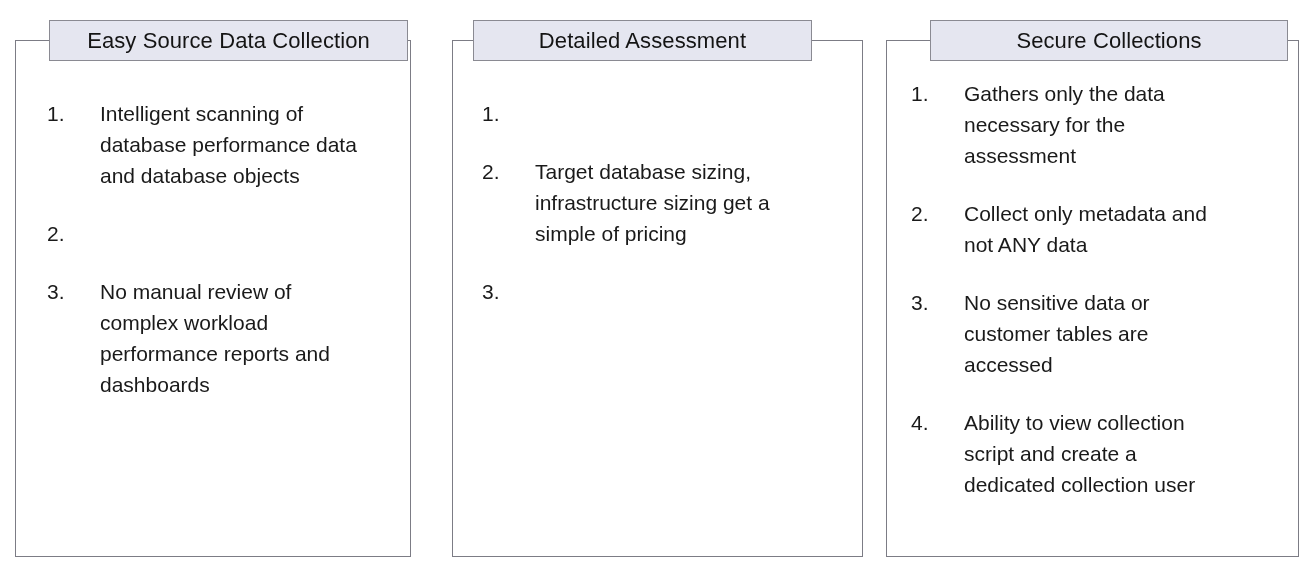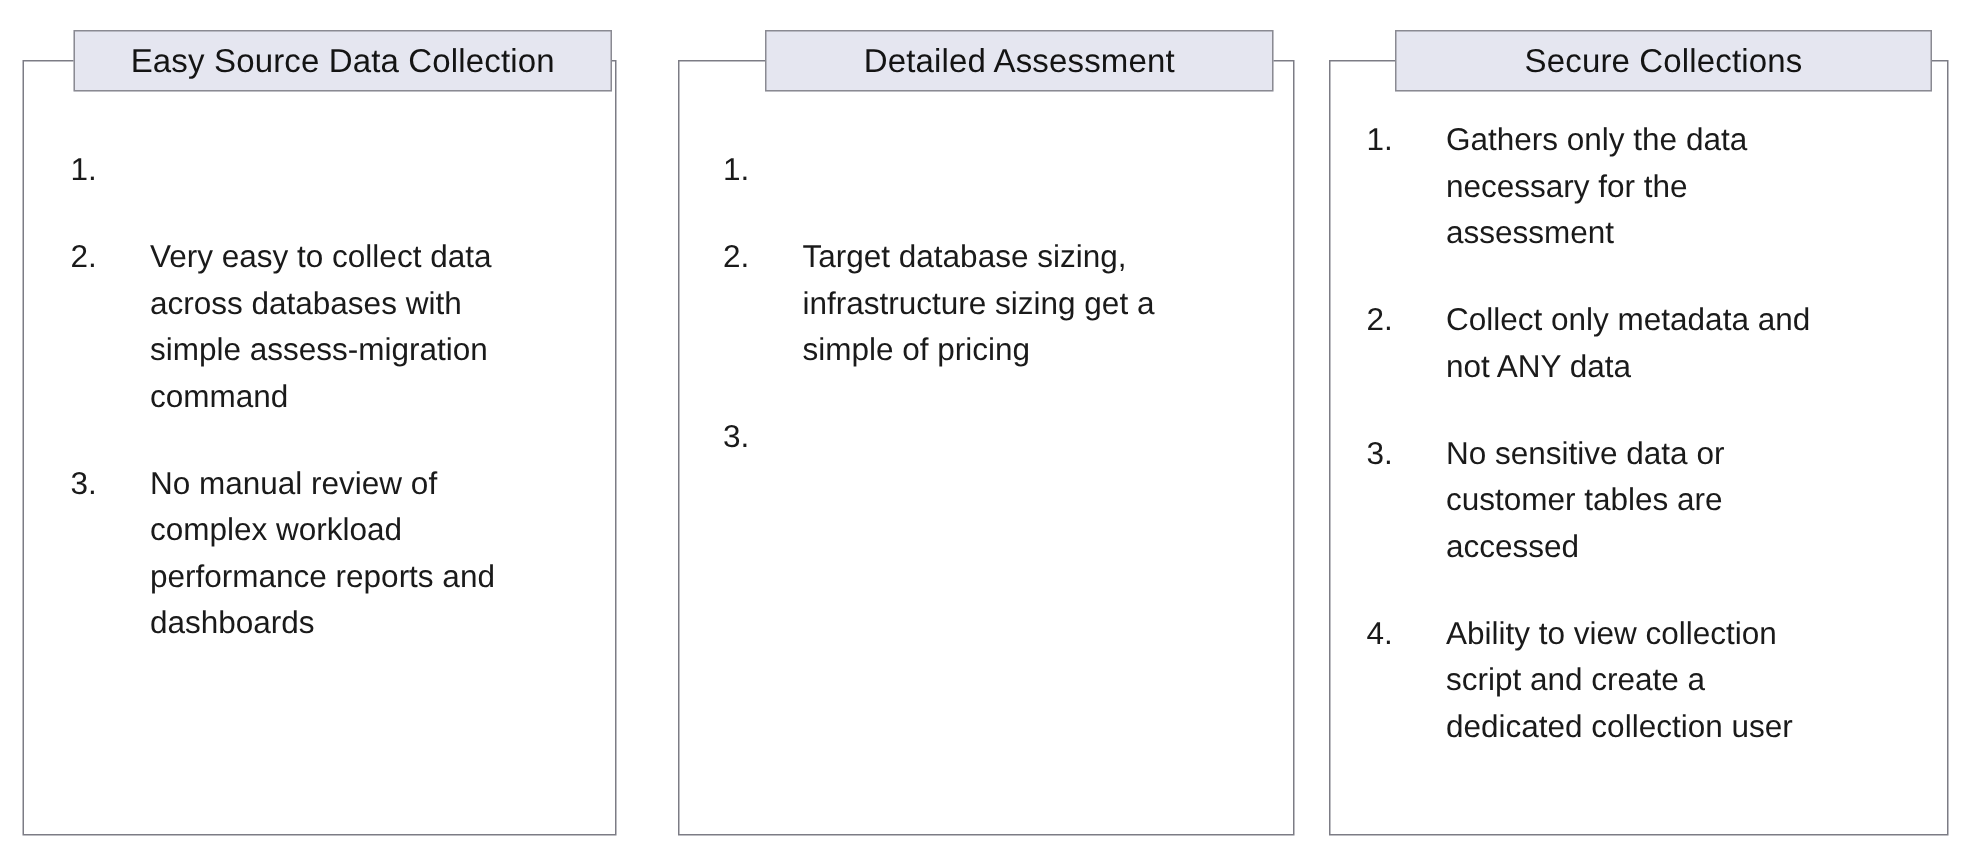--- a/index.html
+++ b/index.html
@@ -44,21 +44,21 @@
     align-items: center;
     justify-content: center;
     font-size: 22px;
     font-weight: 400;
     letter-spacing: 0.1px;
     color: #141414;
     white-space: nowrap;
   }
 
   .header-1 { left: 49px;  top: 20px; width: 359px; height: 41px; }
-  .header-2 { left: 510px; top: 20px; width: 339px; height: 41px; }
+  .header-2 { left: 473px; top: 20px; width: 339px; height: 41px; }
   .header-3 { left: 912px; top: 20px; width: 358px; height: 41px; margin-left: 18px; }
 
   
   .panel-body {
     position: absolute;
     left: 0;
     right: 0;
   }
   .body-1 { top: 98px;  padding-left: 32px; padding-right: 10px; }
   .body-2 { top: 98px;  padding-left: 30px; padding-right: 14px; }
@@ -97,27 +97,26 @@
 <body>
 
 <div class="canvas">
 
   <div class="panel panel-1"></div>
   <div class="panel-header header-1">Easy Source Data Collection</div>
   <div class="panel-body body-1" style="left:15px; width:396px;">
     <ul class="list">
       <li class="list-item">
         <span class="item-number">1.</span>
+        <span class="item-text">Intelligent scanning of
+database performance data
+and database objects</span>
       </li>
       <li class="list-item">
         <span class="item-number">2.</span>
-        <span class="item-text">Very easy to collect data
-across databases with
-simple assess-migration
-command</span>
       </li>
       <li class="list-item">
         <span class="item-number">3.</span>
         <span class="item-text">No manual review of
 complex workload
 performance reports and
 dashboards</span>
       </li>
     </ul>
   </div>

